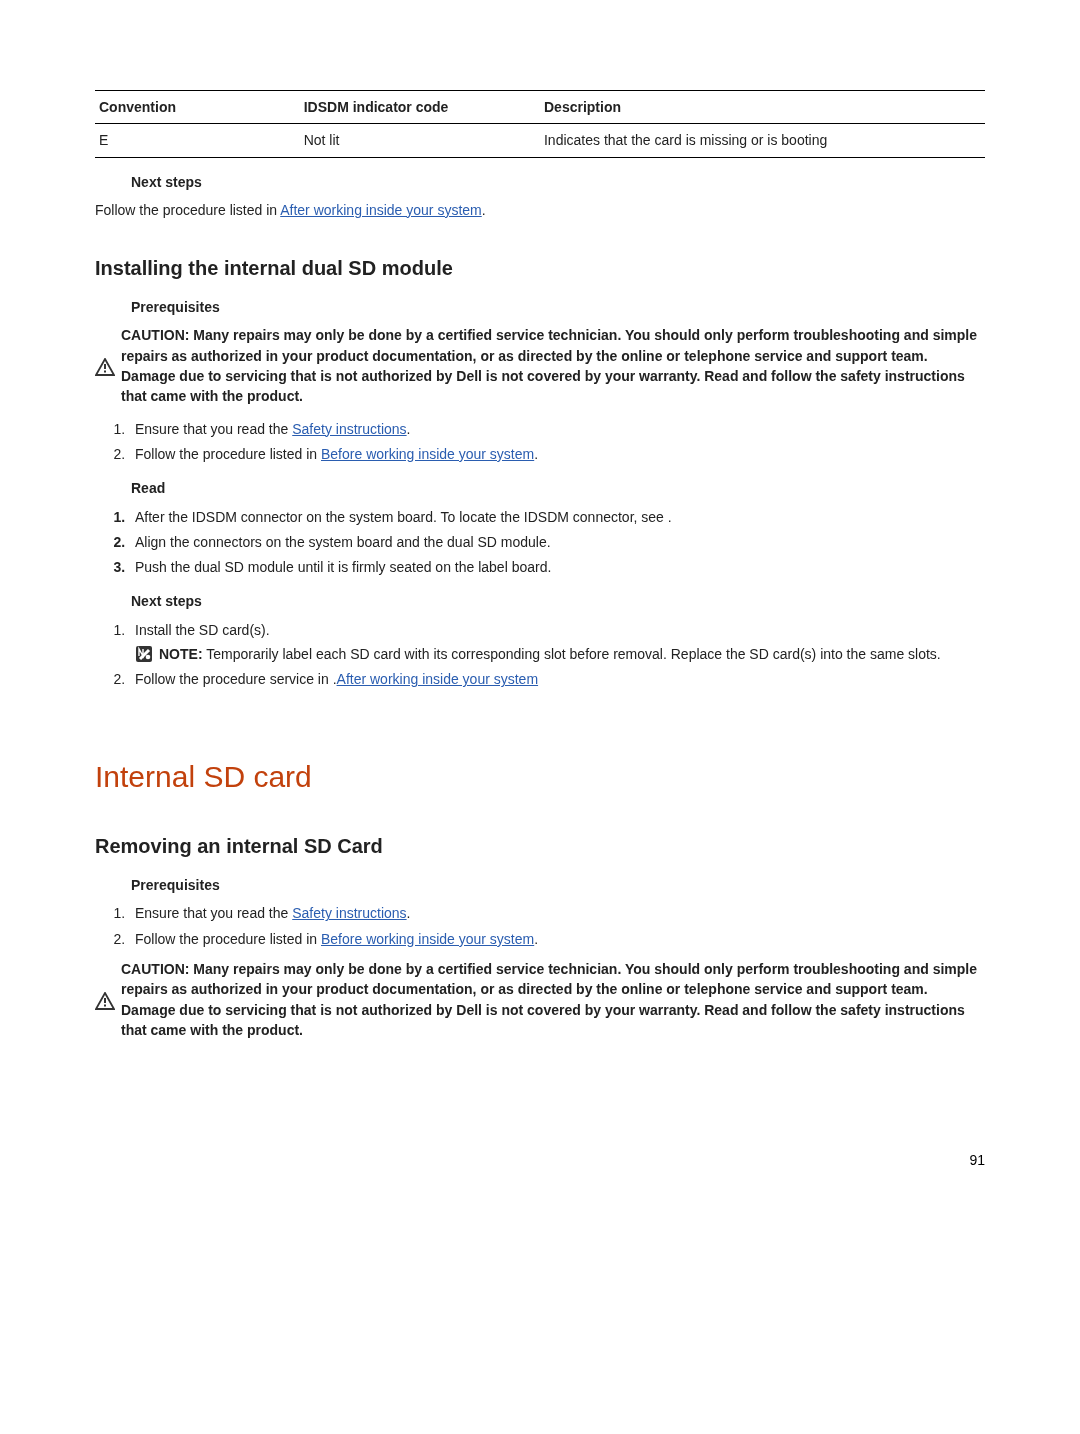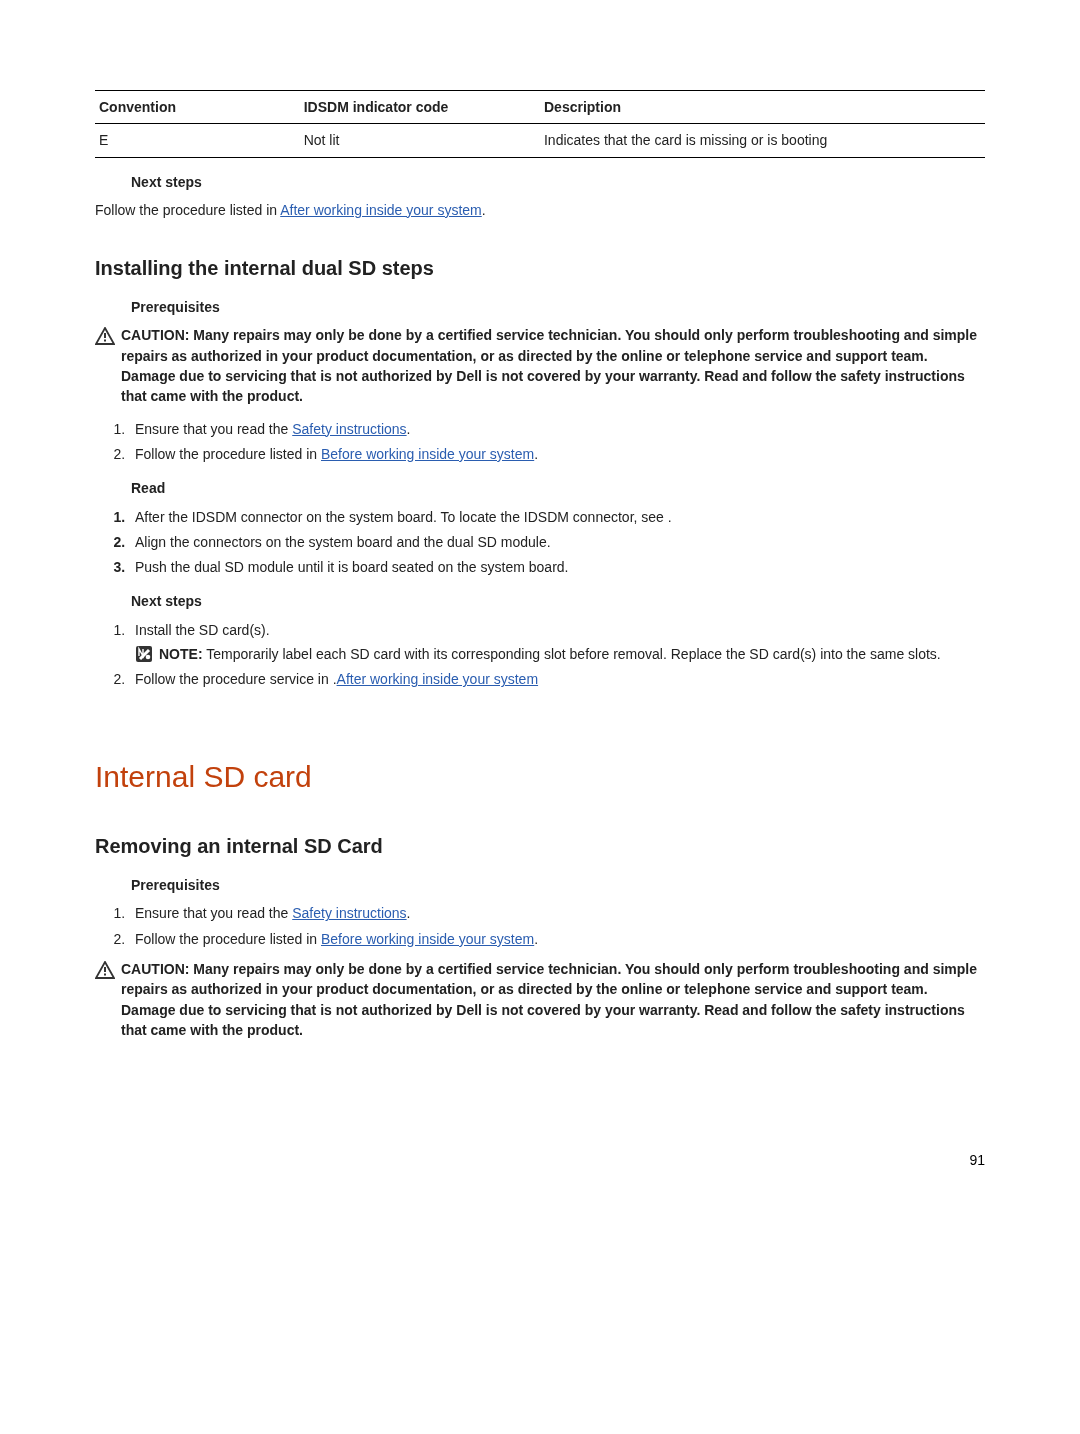--- a/index.html
+++ b/index.html
@@ -45,21 +45,21 @@
     margin: 34px 0 10px 0;
   }
   h1.h-big {
     font-size: 30px;
     font-weight: normal;
     color: #c2410c;
     margin: 65px 0 28px 0;
   }
   .callout {
     display: flex;
-    align-items: flex-start;
+    align-items: center;
     margin: 8px 0 12px 0;
   }
   .callout .icon {
     flex: 0 0 26px;
     margin-top: 2px;
   }
   .callout .body {
     flex: 1;
   }
   ol.num {
@@ -109,21 +109,21 @@
       <td>Indicates that the card is missing or is booting</td>
     </tr>
   </tbody>
 </table>
 
 <div class="section-strong">Next steps</div>
 <p>
   <span>Follow the procedure listed in </span><a class="link" href="#">After working inside your system</a><span>.</span>
 </p>
 
-<h2 class="h-mid">Installing the internal dual SD steps</h2>
+<h2 class="h-mid">Installing the internal dual SD module</h2>
 
 <div class="section-strong">Prerequisites</div>
 
 <div class="callout">
   <div class="icon">
     <svg width="20" height="18" viewBox="0 0 20 18">
         <polygon points="10,1 19,17 1,17" fill="none" stroke="#333" stroke-width="1.8"></polygon>
         <rect x="9" y="6" width="2" height="5" fill="#333"></rect>
         <rect x="9" y="12.5" width="2" height="2" fill="#333"></rect>
       </svg>
@@ -139,21 +139,21 @@
   </li>
   <li>
     <span>Follow the procedure listed in </span><a class="link" href="#">Before working inside your system</a><span>.</span>
   </li>
 </ol>
 
 <div class="section-strong">Read</div>
 <ol class="num bold-marker">
   <li>After the IDSDM connector on the system board. To locate the IDSDM connector, see .</li>
   <li>Align the connectors on the system board and the dual SD module.</li>
-  <li>Push the dual SD module until it is board seated on the system board.</li>
+  <li>Push the dual SD module until it is firmly seated on the label board.</li>
 </ol>
 
 <div class="section-strong">Next steps</div>
 <ol class="num plain">
   <li>
     <span>Install the SD card(s).</span>
     <div class="sub-callout">
       <div class="icon">
         <svg width="18" height="18" viewBox="0 0 18 18">
             <rect x="1" y="1" width="16" height="16" rx="2" fill="#333"></rect>

